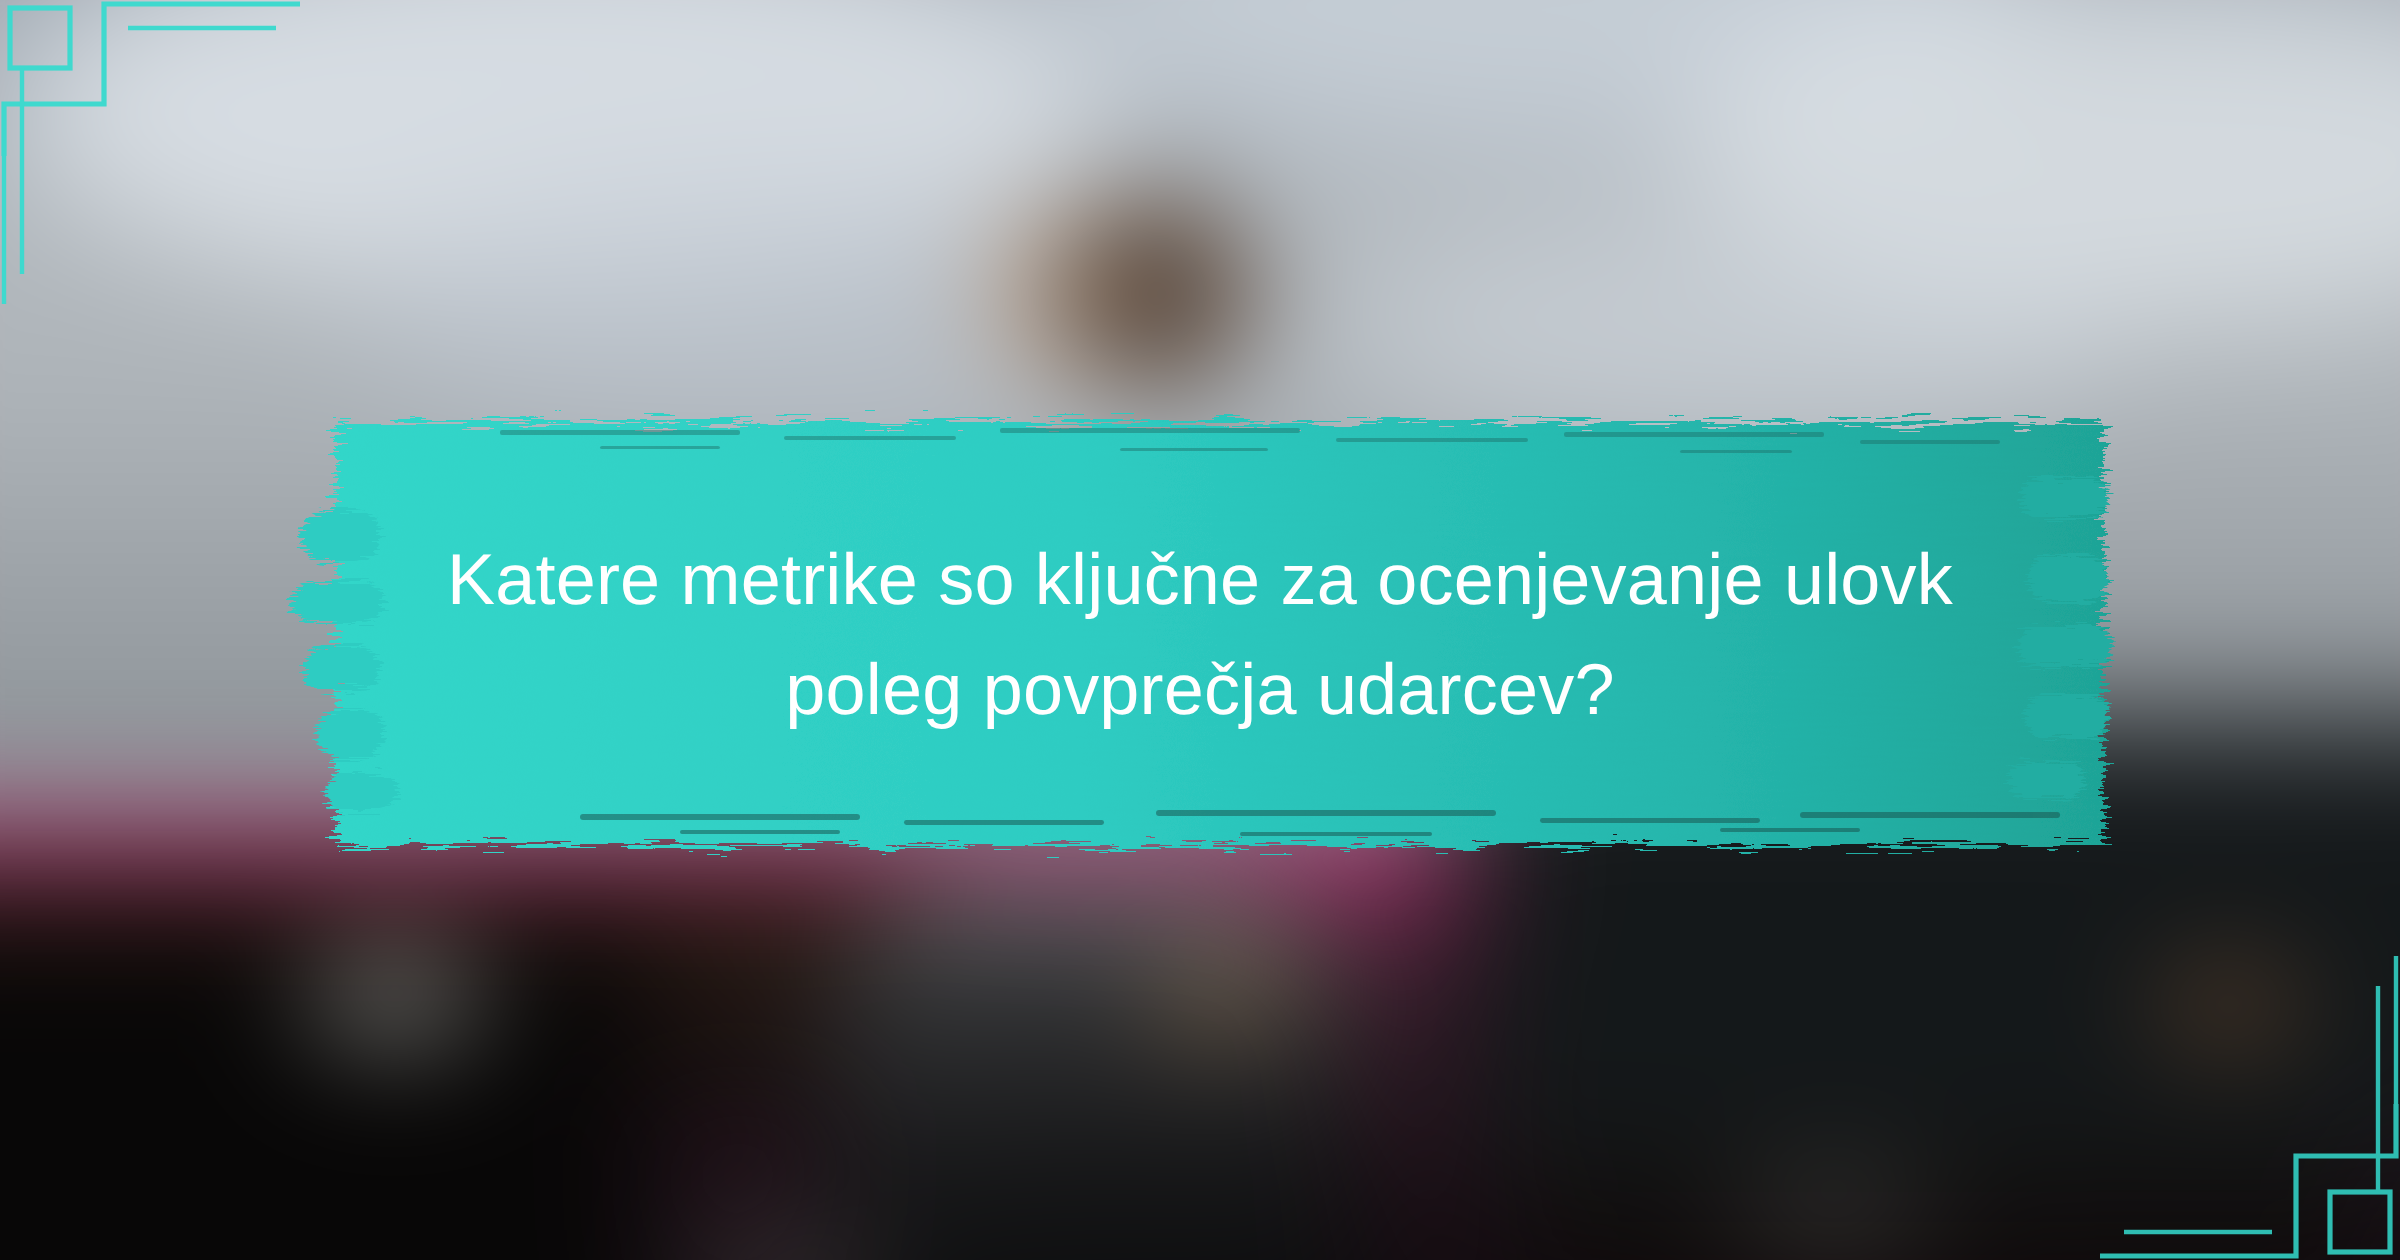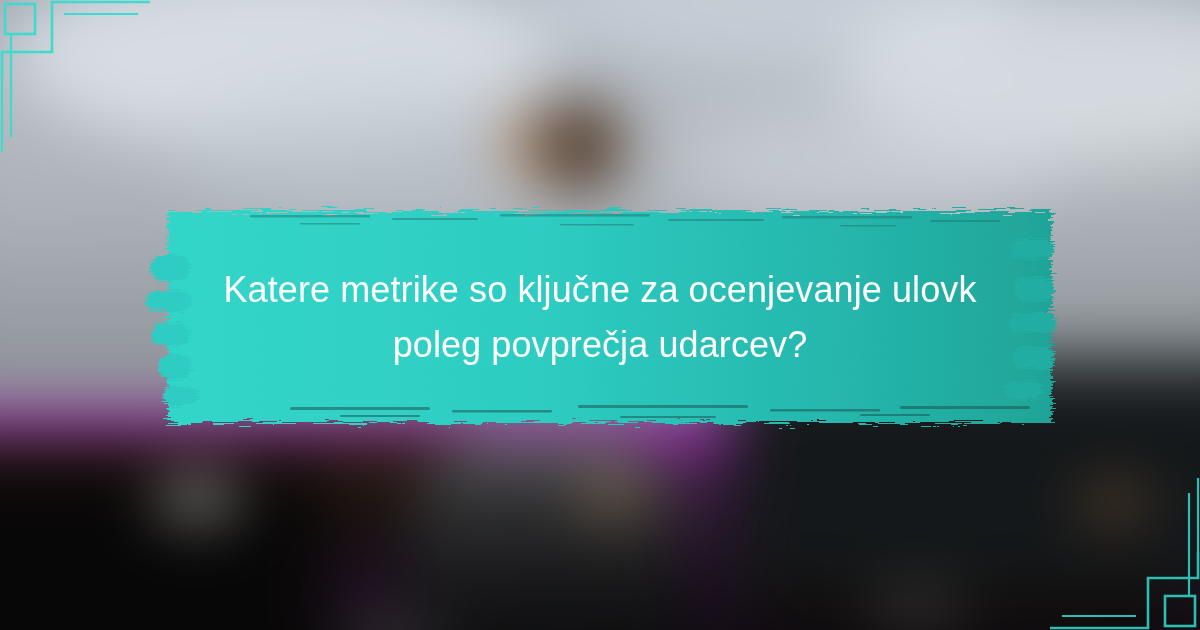--- a/index.html
+++ b/index.html
@@ -6,21 +6,21 @@
     margin: 0;
     padding: 0;
     background: #000;
   }
   #stage {
     position: relative;
     width: 1200px;
     height: 630px;
     overflow: hidden;
     font-family: "Liberation Sans", "DejaVu Sans", sans-serif;
-    background: #d946ef;
+    background: #ec4899;
   }
 
   
   .photo {
     position: absolute;
     inset: -60px;
     filter: blur(26px) saturate(0.95);
     z-index: 0;
   }
   .ph {

